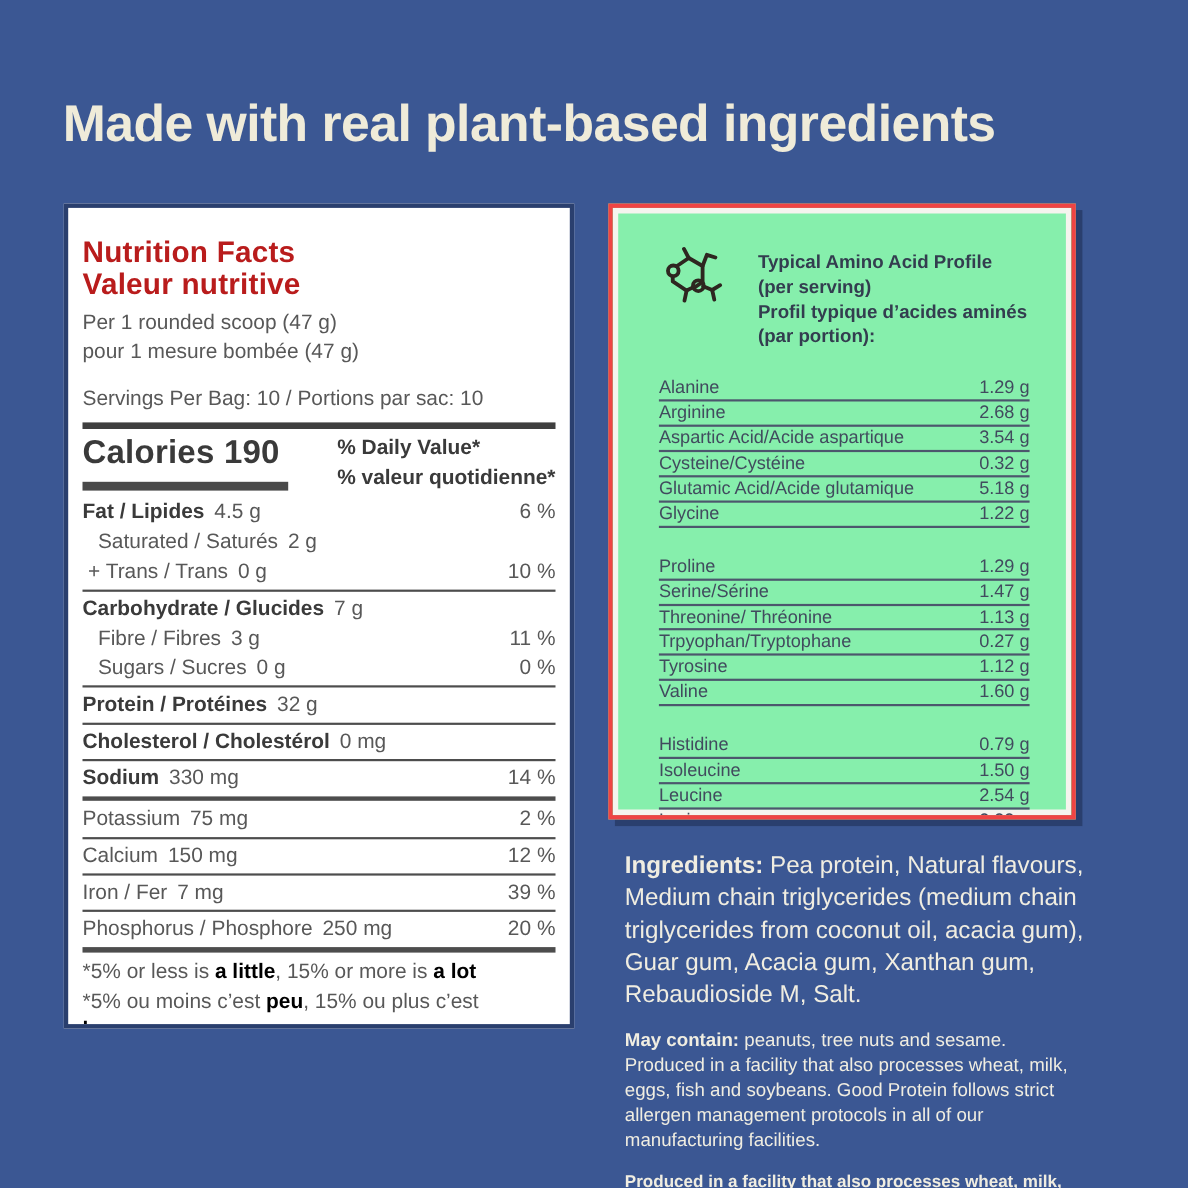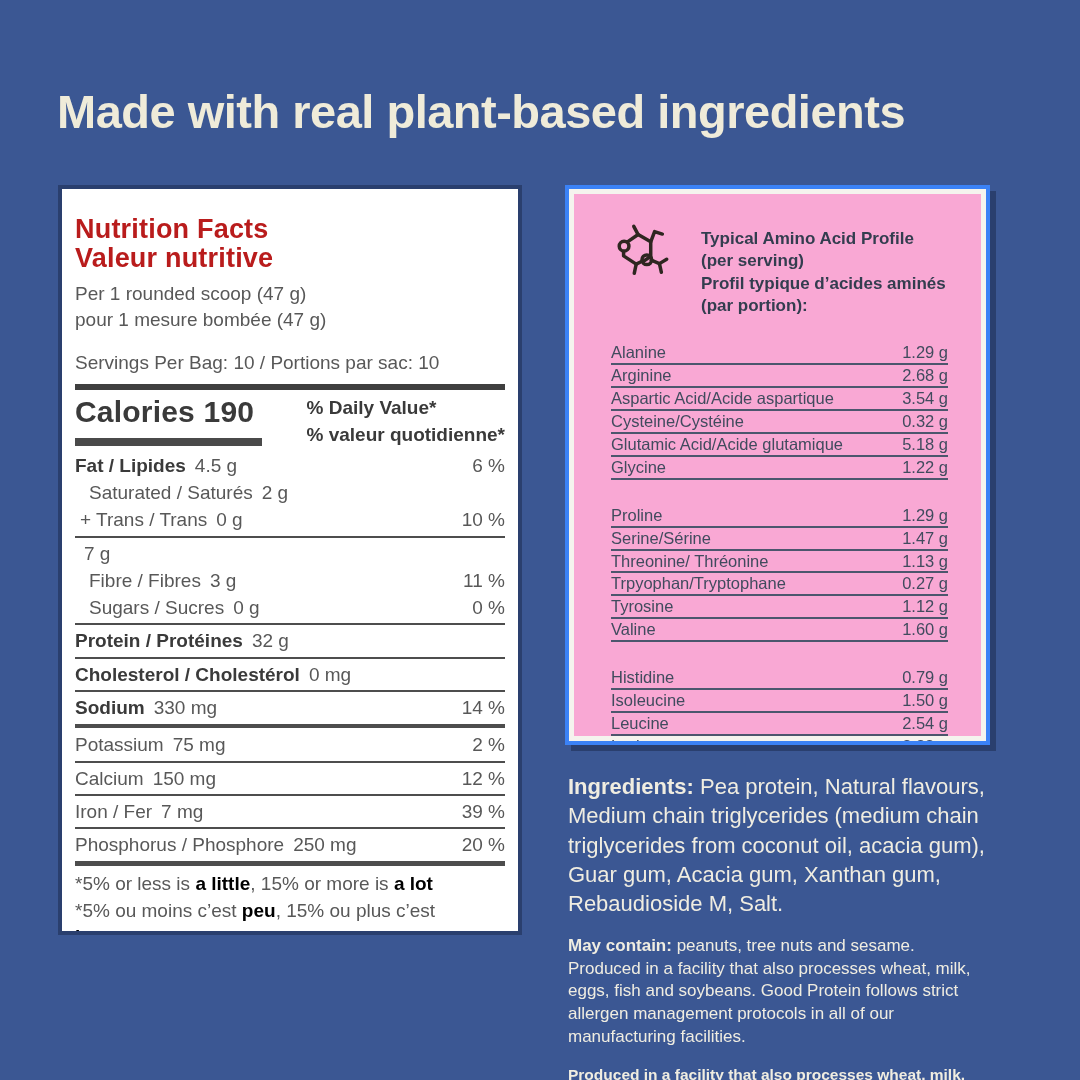--- a/index.html
+++ b/index.html
@@ -36,22 +36,22 @@
   .nrow .lbl.b{font-weight:bold;color:#3A3A3A;}
   .nrow .val{margin-left:9px;color:#585858;}
   .nrow .dv{margin-left:auto;color:#585858;}
   .sep{background:#4D4D4D;height:2px;margin:2px 0;}
   .sep.medium{height:4px;margin:3px 0;}
   .sep.thick{height:5px;margin:3px 0 4px 0;}
   .footnote{font-size:19px;line-height:1.38;margin-top:5px;color:#585858;}
   .footnote b{color:#000000;}
   
   .amino-panel{
-    position:absolute;left:565px;top:185px;width:425px;height:560px;
-    box-sizing:border-box;background:#f9a8d4;border:4px solid #3b82f6;
+    position:absolute;left:553px;top:185px;width:425px;height:560px;
+    box-sizing:border-box;background:#86efac;border:4px solid #ef4444;
     box-shadow:inset 0 0 0 5px #F5F4EE, 6px 6px 0 0 #2A3F6E;
     padding:30px 38px 0 42px;overflow:hidden;
   }
   .amino-head{display:flex;align-items:flex-start;}
   .amino-icon{flex:0 0 62px;margin-top:2px;}
   .amino-titles{margin-left:28px;margin-top:9px;font-size:17px;font-weight:bold;
     color:#333D4F;line-height:1.32;}
   .agroups{margin-top:24px;}
   .agroup{margin-bottom:25px;}
   .arow{display:flex;justify-content:space-between;align-items:flex-end;
@@ -104,20 +104,21 @@
         <span class="lbl">Saturated / Saturés</span>
         <span class="val">2 g</span>
       </div>
       <div class="nrow" style="padding-left: 5px;">
         <span class="lbl">+ Trans / Trans</span>
         <span class="val">0 g</span>
         <span class="dv">10 %</span>
       </div>
       <div class="sep "></div>
       <div class="nrow" style="padding-left: 0px;">
+        <span class="lbl b">Carbohydrate / Glucides</span>
         <span class="val">7 g</span>
       </div>
       <div class="nrow" style="padding-left: 14px;">
         <span class="lbl">Fibre / Fibres</span>
         <span class="val">3 g</span>
         <span class="dv">11 %</span>
       </div>
       <div class="nrow" style="padding-left: 14px;">
         <span class="lbl">Sugars / Sucres</span>
         <span class="val">0 g</span>

